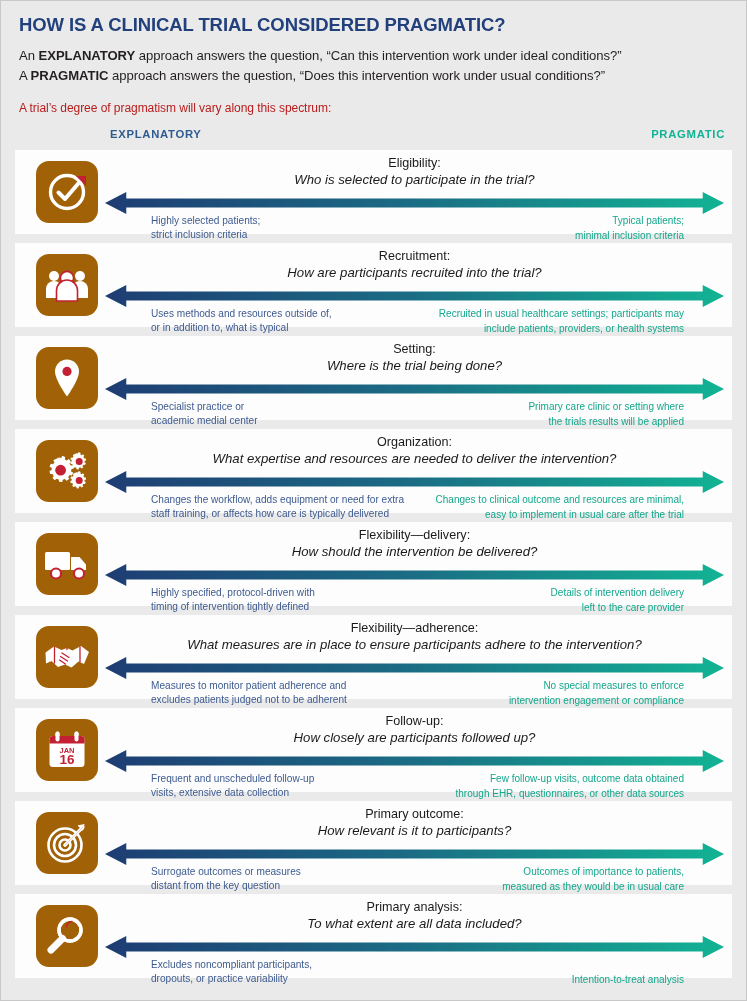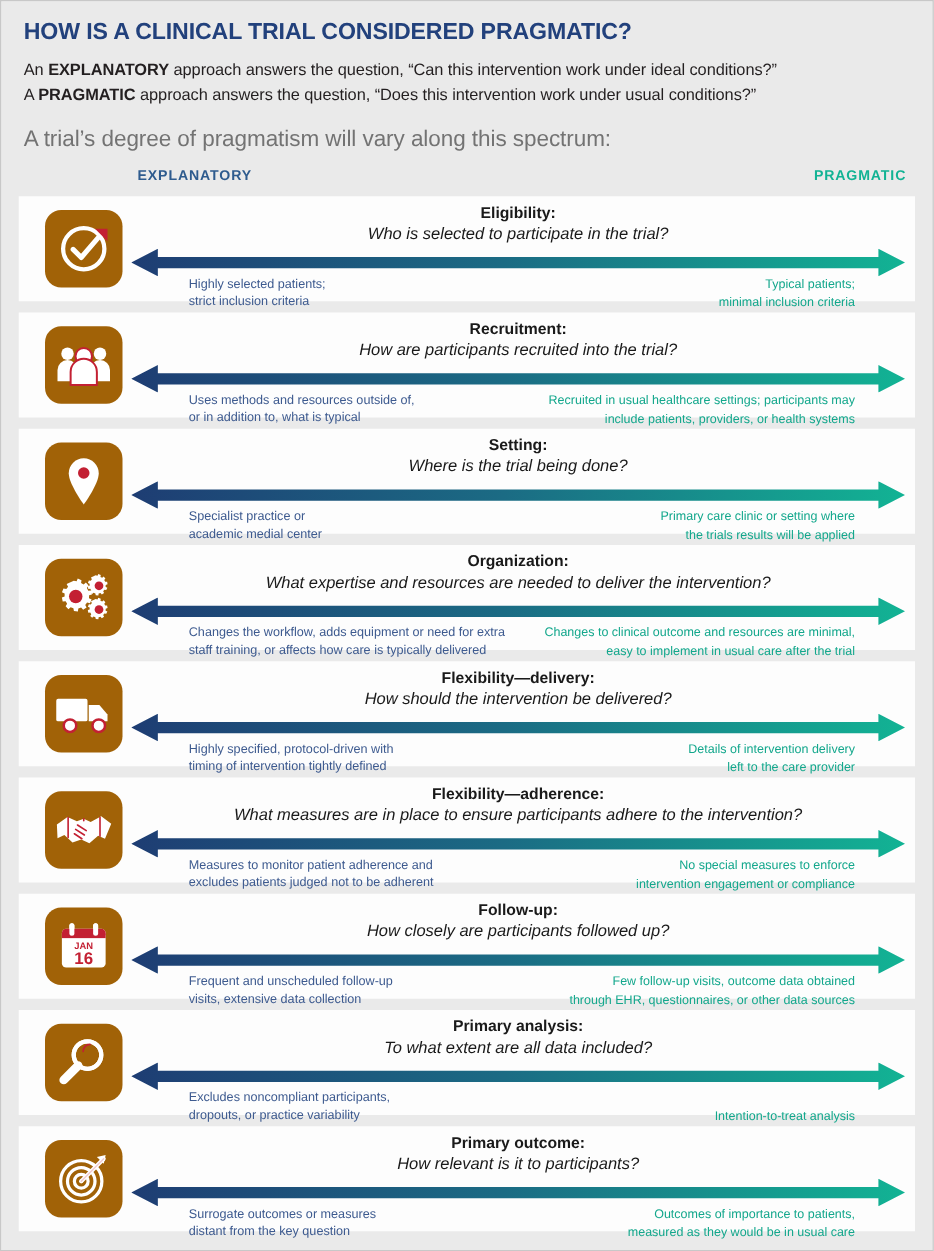--- a/index.html
+++ b/index.html
@@ -40,22 +40,22 @@
   .intro-line {
     font-size: 13.1px;
     color: #231f20;
     line-height: 1.52;
     letter-spacing: -0.05px;
   }
   .intro-line b { font-weight: bold; }
 
   #spectrum-line {
     margin-top: 15px;
-    font-size: 18px;
-    color: #737373;
+    font-size: 12px;
+    color: #b91c1c;
     letter-spacing: -0.05px;
   }
 
   
   #axis-labels {
     margin-top: 13px;
     height: 18px;
     position: relative;
     padding: 0 4px;
   }
@@ -111,21 +111,21 @@
     bottom: 0;
   }
 
   .row-heading {
     text-align: center;
     padding-top: 6px;
     line-height: 1.18;
   }
   .row-title {
     font-size: 12.6px;
-    font-weight: bold;
+    font-weight: normal;
     color: #1a1a1a;
     display: block;
   }
   .row-question {
     font-size: 13.2px;
     font-style: italic;
     color: #1a1a1a;
     display: block;
     margin-top: 1px;
   }
@@ -462,57 +462,20 @@
         </div>
         <div class="endpoint-right">
           <span>Few follow-up visits, outcome data obtained</span>
               <span>through EHR, questionnaires, or other data sources</span>
         </div>
       </div>
     </div>
       </div>
       <div class="row">
     <div class="icon-badge">
-          <svg width="40" height="40" viewBox="0 0 40 40">
-        <circle cx="23" cy="14" r="11" fill="none" stroke="white" stroke-width="3.4"></circle>
-        <path d="M15.5 22.5 L4 34" stroke="white" stroke-width="7" stroke-linecap="round"></path>
-        <circle cx="23" cy="14" r="11" fill="none" stroke="white" stroke-width="3.4"></circle>
-        <path d="M19.5 11 a5.5 5.5 0 0 1 5.5 -5.5" fill="none" stroke="#c32033" stroke-width="1.4" stroke-linecap="round"></path>
-      </svg>
-        </div>
-    <div class="row-body">
-      <div class="row-heading">
-        <span class="row-title">Primary analysis:</span>
-        <span class="row-question">To what extent are all data included?</span>
-      </div>
-      <div class="arrow-wrap">
-            <svg viewBox="0 0 640 22" preserveAspectRatio="none">
-    <defs>
-      <linearGradient id="grad8" x1="0" y1="0" x2="1" y2="0">
-        <stop offset="0%" stop-color="#1e3d73"></stop>
-        <stop offset="48%" stop-color="#1b6b84"></stop>
-        <stop offset="100%" stop-color="#12b394"></stop>
-      </linearGradient>
-    </defs>
-    <path d="M0 11 L22 0 L22 6.5 L618 6.5 L618 0 L640 11 L618 22 L618 15.5 L22 15.5 L22 22 Z" fill="url(#grad8)"></path>
-  </svg>
-          </div>
-      <div class="endpoints">
-        <div class="endpoint-left">
-          <span>Excludes noncompliant participants,</span>
-              <span>dropouts, or practice variability</span>
-        </div>
-        <div class="endpoint-right">
-          <span>Intention-to-treat analysis</span>
-        </div>
-      </div>
-    </div>
-      </div>
-      <div class="row">
-    <div class="icon-badge">
           <svg width="42" height="42" viewBox="0 0 42 42">
         <circle cx="19" cy="23" r="16.5" fill="none" stroke="white" stroke-width="2.6"></circle>
         <circle cx="19" cy="23" r="11" fill="none" stroke="white" stroke-width="2.6"></circle>
         <circle cx="19" cy="23" r="5.5" fill="none" stroke="white" stroke-width="2.6"></circle>
         <circle cx="19" cy="23" r="1.6" fill="white"></circle>
         <path d="M19 23 L37 5" stroke="white" stroke-width="3.2" stroke-linecap="round"></path>
         <path d="M31.5 3.5 L38.5 2 L37 9 Z" fill="white"></path>
         <path d="M19 23 L37 5" stroke="#c32033" stroke-width="1" stroke-linecap="round" opacity="0.25"></path>
       </svg>
         </div>
@@ -538,15 +501,52 @@
           <span>Surrogate outcomes or measures</span>
               <span>distant from the key question</span>
         </div>
         <div class="endpoint-right">
           <span>Outcomes of importance to patients,</span>
               <span>measured as they would be in usual care</span>
         </div>
       </div>
     </div>
       </div>
+      <div class="row">
+    <div class="icon-badge">
+          <svg width="40" height="40" viewBox="0 0 40 40">
+        <circle cx="23" cy="14" r="11" fill="none" stroke="white" stroke-width="3.4"></circle>
+        <path d="M15.5 22.5 L4 34" stroke="white" stroke-width="7" stroke-linecap="round"></path>
+        <circle cx="23" cy="14" r="11" fill="none" stroke="white" stroke-width="3.4"></circle>
+        <path d="M19.5 11 a5.5 5.5 0 0 1 5.5 -5.5" fill="none" stroke="#c32033" stroke-width="1.4" stroke-linecap="round"></path>
+      </svg>
+        </div>
+    <div class="row-body">
+      <div class="row-heading">
+        <span class="row-title">Primary analysis:</span>
+        <span class="row-question">To what extent are all data included?</span>
+      </div>
+      <div class="arrow-wrap">
+            <svg viewBox="0 0 640 22" preserveAspectRatio="none">
+    <defs>
+      <linearGradient id="grad8" x1="0" y1="0" x2="1" y2="0">
+        <stop offset="0%" stop-color="#1e3d73"></stop>
+        <stop offset="48%" stop-color="#1b6b84"></stop>
+        <stop offset="100%" stop-color="#12b394"></stop>
+      </linearGradient>
+    </defs>
+    <path d="M0 11 L22 0 L22 6.5 L618 6.5 L618 0 L640 11 L618 22 L618 15.5 L22 15.5 L22 22 Z" fill="url(#grad8)"></path>
+  </svg>
+          </div>
+      <div class="endpoints">
+        <div class="endpoint-left">
+          <span>Excludes noncompliant participants,</span>
+              <span>dropouts, or practice variability</span>
+        </div>
+        <div class="endpoint-right">
+          <span>Intention-to-treat analysis</span>
+        </div>
+      </div>
+    </div>
+      </div>
     </div>
 
 </div>
 
 </body></html>

